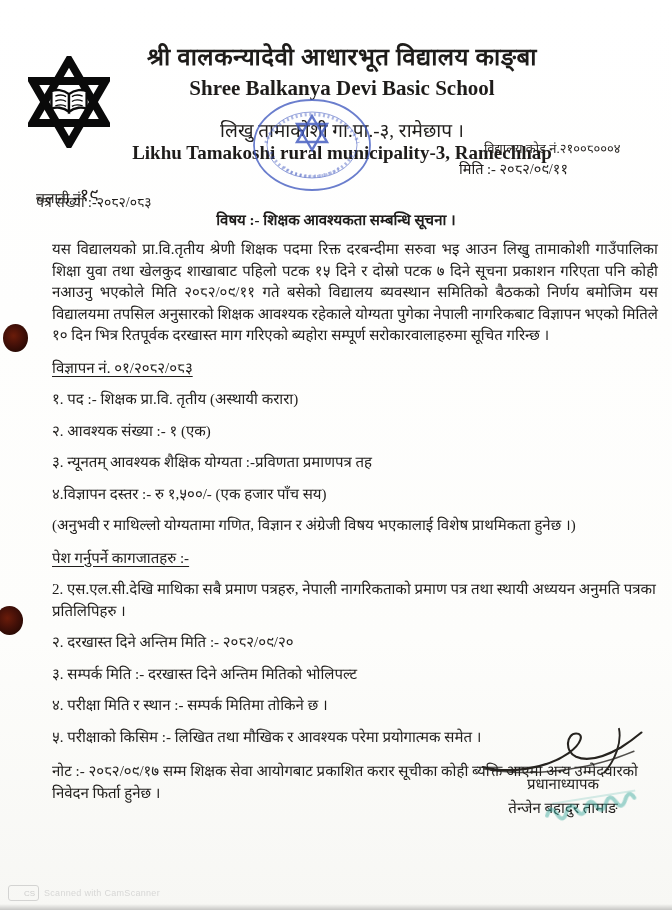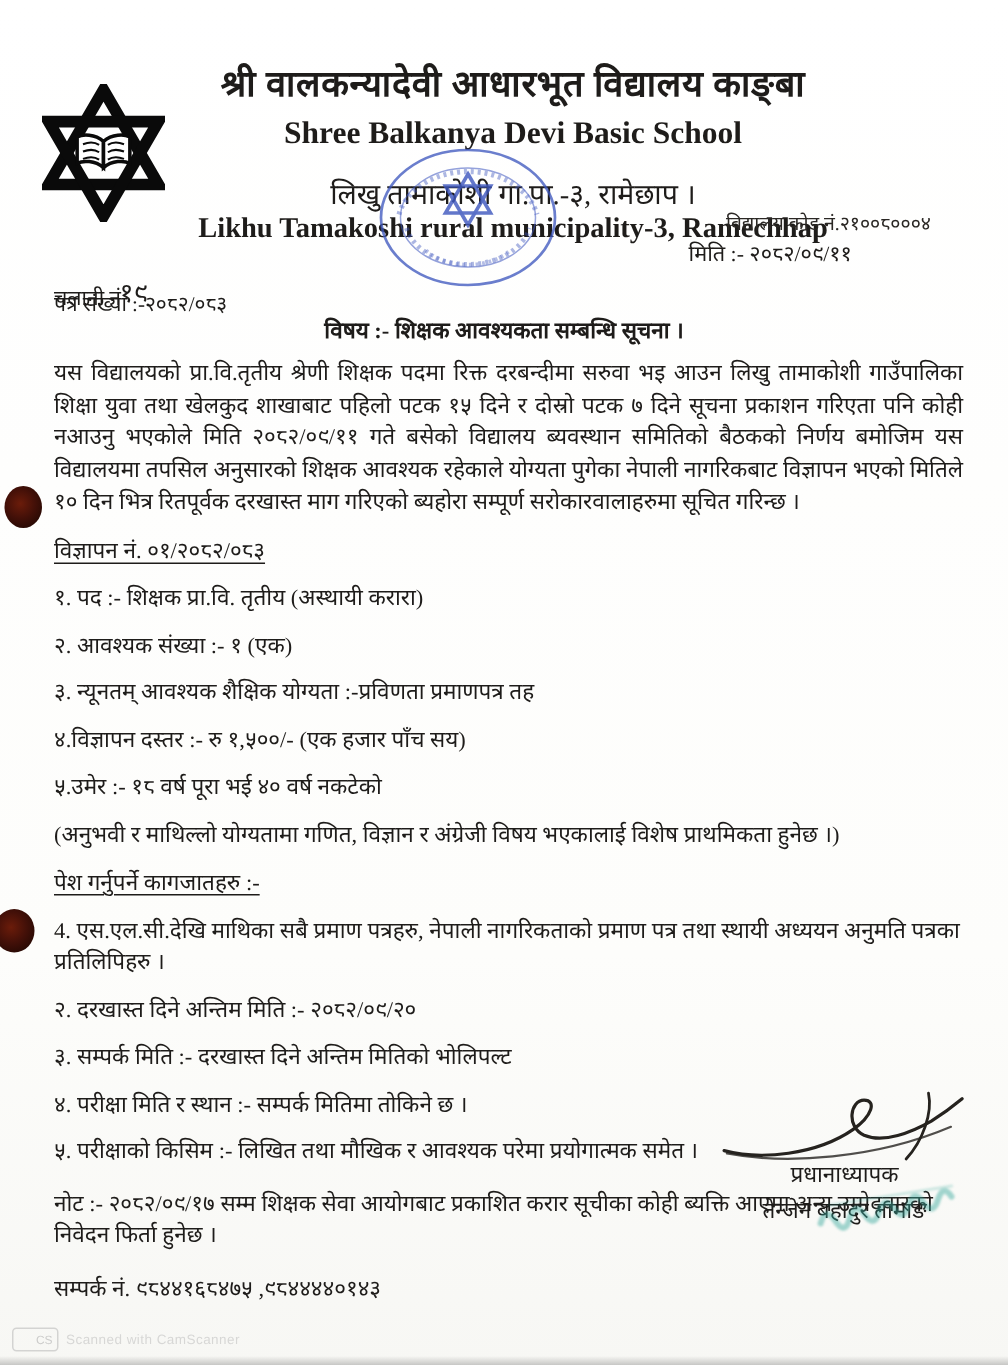--- a/index.html
+++ b/index.html
@@ -22,21 +22,21 @@
   .school-code{position:absolute;left:452px;top:139px;font-size:13px;color:#2a2724;margin-left:32px;}
   .letter-no{position:absolute;left:36px;top:156px;font-size:14px;margin-top:36px;}
   .doc-date{position:absolute;left:459px;top:158px;font-size:14.5px;}
   .dispatch{position:absolute;left:36px;top:184px;font-size:14px;}
   .dispatch .hand{font-size:18px;position:relative;top:-2px;left:-1px;}
   
   .stamp{position:absolute;left:250px;top:97px;width:124px;height:96px;opacity:.85;}
   
   .subject{position:absolute;left:0;right:0;top:209px;text-align:center;
            font-size:15px;font-weight:bold;}
-  .content{position:absolute;left:36px;top:239px;width:606px;
+  .content{position:absolute;left:52px;top:239px;width:606px;
            font-size:15px;line-height:21.5px;}
   .para{text-align:justify;}
   .head-underline{margin-top:11px;font-weight:normal;text-decoration:underline;
                   text-underline-offset:3px;}
   .item{margin-top:10px;}
   .paren-note{margin-top:10px;}
   .note-line{margin-top:13px;width:606px;}
   .contact-line{margin-top:14px;}
   
   .sign-block{position:absolute;left:468px;top:726px;width:190px;text-align:center;}
@@ -106,32 +106,30 @@
   <div class="subject">विषय :- शिक्षक आवश्यकता सम्बन्धि सूचना ।</div>
 
   <div class="content">
     <div class="para">यस विद्यालयको प्रा.वि.तृतीय श्रेणी  शिक्षक पदमा रिक्त दरबन्दीमा सरुवा भइ आउन लिखु तामाकोशी गाउँपालिका शिक्षा युवा तथा खेलकुद शाखाबाट पहिलो पटक १५ दिने र दोस्रो पटक ७ दिने सूचना प्रकाशन गरिएता पनि कोही नआउनु भएकोले मिति २०८२/०९/११ गते बसेको विद्यालय ब्यवस्थान समितिको बैठकको निर्णय बमोजिम यस विद्यालयमा तपसिल अनुसारको शिक्षक आवश्यक रहेकाले योग्यता पुगेका नेपाली नागरिकबाट विज्ञापन भएको मितिले १० दिन भित्र रितपूर्वक दरखास्त माग गरिएको ब्यहोरा सम्पूर्ण सरोकारवालाहरुमा सूचित गरिन्छ ।</div>
 
     <div class="head-underline">विज्ञापन नं. ०१/२०८२/०८३</div>
     <div class="item">१. पद :- शिक्षक प्रा.वि. तृतीय (अस्थायी करारा)</div>
     <div class="item">२. आवश्यक संख्या :- १ (एक)</div>
     <div class="item">३. न्यूनतम् आवश्यक शैक्षिक योग्यता :-प्रविणता प्रमाणपत्र तह</div>
     <div class="item">४.विज्ञापन दस्तर :- रु १,५००/- (एक हजार पाँच सय)</div>
-    <div class="item">५.उमेर :- १८ वर्ष पूरा भई ४० वर्ष नकटेको</div>
     <div class="paren-note">(अनुभवी र माथिल्लो योग्यतामा गणित, विज्ञान र अंग्रेजी विषय भएकालाई विशेष प्राथमिकता हुनेछ ।)</div>
 
     <div class="head-underline">पेश गर्नुपर्ने कागजातहरु :-</div>
-    <div class="item">4. एस.एल.सी.देखि माथिका सबै प्रमाण पत्रहरु, नेपाली नागरिकताको प्रमाण पत्र तथा स्थायी अध्ययन अनुमति पत्रका प्रतिलिपिहरु ।</div>
+    <div class="item">2. एस.एल.सी.देखि माथिका सबै प्रमाण पत्रहरु, नेपाली नागरिकताको प्रमाण पत्र तथा स्थायी अध्ययन अनुमति पत्रका प्रतिलिपिहरु ।</div>
     <div class="item">२. दरखास्त दिने अन्तिम मिति :- २०८२/०९/२०</div>
     <div class="item">३. सम्पर्क मिति :- दरखास्त दिने अन्तिम मितिको भोलिपल्ट</div>
     <div class="item">४. परीक्षा मिति र स्थान :- सम्पर्क मितिमा तोकिने छ ।</div>
     <div class="item">५. परीक्षाको किसिम :- लिखित तथा मौखिक र आवश्यक परेमा प्रयोगात्मक समेत ।</div>
 
     <div class="note-line">नोट :- २०८२/०९/१७ सम्म शिक्षक सेवा आयोगबाट प्रकाशित करार सूचीका कोही ब्यक्ति आएमा अन्य उम्मेदवारको निवेदन फिर्ता हुनेछ ।</div>
-    <div class="contact-line">सम्पर्क नं. ९८४४१६८४७५ ,९८४४४४०१४३</div>
   </div>
 
   <div class="sign-block">
     <svg class="signature-svg" viewBox="0 0 180 60">
       <path d="M4,44 C30,51 70,47 96,29 C110,19 113,8 104,8 C94,8 91,27 104,33 C118,39 138,31 152,23 C160,18 168,12 174,7" fill="none" stroke="#26231f" stroke-width="2.3" stroke-linecap="round"></path>
       <path d="M150,3 C153,17 146,37 134,50" fill="none" stroke="#26231f" stroke-width="2" stroke-linecap="round"></path>
       <path d="M6,46 C48,54 112,50 166,27" fill="none" stroke="#26231f" stroke-width="1.6" stroke-linecap="round" opacity=".8"></path>
     </svg>
     <div class="sign-title">प्रधानाध्यापक</div>
     <div class="sign-name">तेन्जेन बहादुर तामाङ</div>

